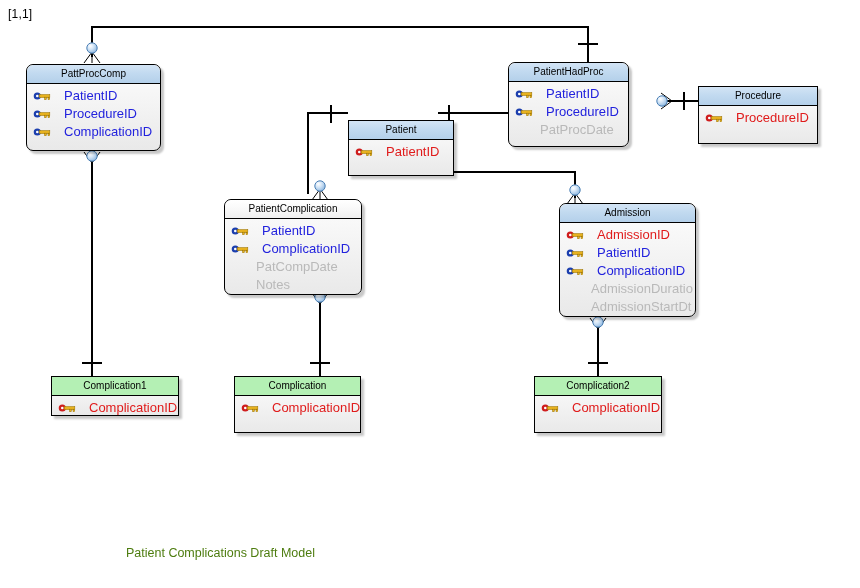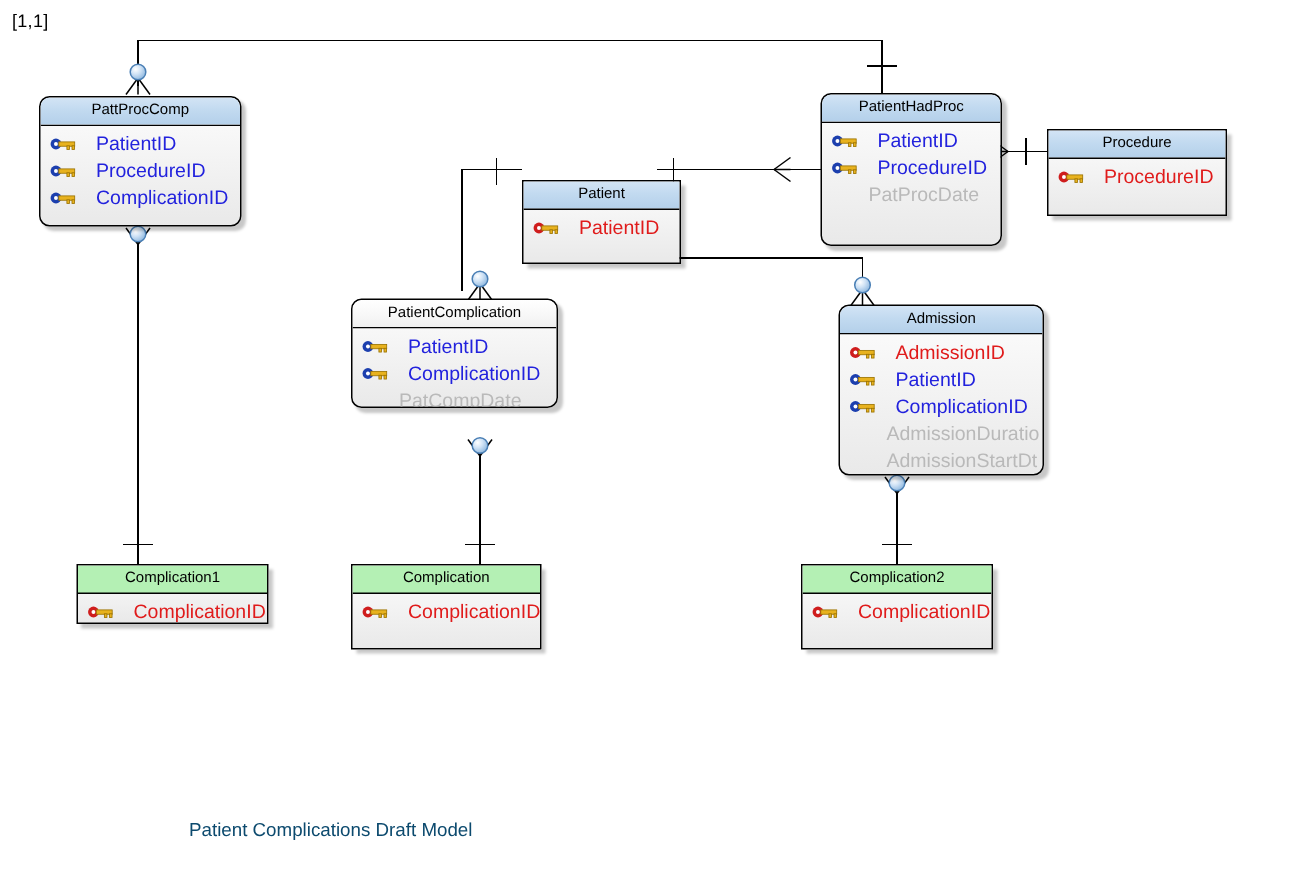--- a/index.html
+++ b/index.html
@@ -10,21 +10,21 @@
     -webkit-font-smoothing:antialiased;
   }
   #canvas{position:absolute;left:0;top:0;width:860px;height:588px;}
   #wires{position:absolute;left:0;top:0;width:860px;height:588px;pointer-events:none;}
 
   .corner-label{
     position:absolute;left:8px;top:7px;font-size:12px;color:#000;
     letter-spacing:.2px;
   }
   .caption{
-    position:absolute;font-size:12.5px;color:#0c4a6e;white-space:nowrap;
+    position:absolute;font-size:12.5px;color:#4d7c0f;white-space:nowrap;
   }
 
   
   .entity{
     position:absolute;
     box-sizing:border-box;
     border:1px solid #000;
     background:linear-gradient(to bottom,#fdfdfd 0%,#f2f2f2 55%,#e9e9e9 100%);
     box-shadow:3px 3px 2px rgba(0,0,0,.22);
     overflow:hidden;
@@ -209,21 +209,21 @@
                 <circle cx="4.3" cy="6" r="1.3" fill="#ffffff"></circle>
                 <rect x="6.2" y="4.6" width="10.6" height="2.9" fill="#e8b21e" stroke="#9a7200" stroke-width="0.55"></rect>
                 <rect x="11.6" y="7.2" width="1.7" height="2.5" fill="#e8b21e" stroke="#9a7200" stroke-width="0.55"></rect>
                 <rect x="15.0" y="7.2" width="1.7" height="2.5" fill="#e8b21e" stroke="#9a7200" stroke-width="0.55"></rect>
               </svg>
             </span>
             <span class="nm">PatientID</span>
           </div>
         </div>
       </div>
-      <div class="entity rounded" style="left: 547px; top: 62px; width: 121px; height: 102px;">
+      <div class="entity rounded" style="left: 508px; top: 62px; width: 121px; height: 85px;">
         <div class="hdr blue">PatientHadProc</div>
         <div class="body">
           <div class="attr fk">
             <span style="display: block; flex: 0 0 19px; margin-right: 6px;">
               <svg class="keyicon" viewBox="0 0 19 12" xmlns="http://www.w3.org/2000/svg">
                 <circle cx="4.3" cy="6" r="3.6" fill="#1c3fae"></circle>
                 <circle cx="4.3" cy="6" r="1.3" fill="#ffffff"></circle>
                 <rect x="6.2" y="4.6" width="10.6" height="2.9" fill="#e8b21e" stroke="#9a7200" stroke-width="0.55"></rect>
                 <rect x="11.6" y="7.2" width="1.7" height="2.5" fill="#e8b21e" stroke="#9a7200" stroke-width="0.55"></rect>
                 <rect x="15.0" y="7.2" width="1.7" height="2.5" fill="#e8b21e" stroke="#9a7200" stroke-width="0.55"></rect>
@@ -258,21 +258,21 @@
                 <circle cx="4.3" cy="6" r="1.3" fill="#ffffff"></circle>
                 <rect x="6.2" y="4.6" width="10.6" height="2.9" fill="#e8b21e" stroke="#9a7200" stroke-width="0.55"></rect>
                 <rect x="11.6" y="7.2" width="1.7" height="2.5" fill="#e8b21e" stroke="#9a7200" stroke-width="0.55"></rect>
                 <rect x="15.0" y="7.2" width="1.7" height="2.5" fill="#e8b21e" stroke="#9a7200" stroke-width="0.55"></rect>
               </svg>
             </span>
             <span class="nm">ProcedureID</span>
           </div>
         </div>
       </div>
-      <div class="entity rounded" style="left: 234px; top: 199px; width: 138px; height: 73px;">
+      <div class="entity rounded" style="left: 224px; top: 199px; width: 138px; height: 96px;">
         <div class="hdr plain">PatientComplication</div>
         <div class="body">
           <div class="attr fk">
             <span style="display: block; flex: 0 0 19px; margin-right: 6px;">
               <svg class="keyicon" viewBox="0 0 19 12" xmlns="http://www.w3.org/2000/svg">
                 <circle cx="4.3" cy="6" r="3.6" fill="#1c3fae"></circle>
                 <circle cx="4.3" cy="6" r="1.3" fill="#ffffff"></circle>
                 <rect x="6.2" y="4.6" width="10.6" height="2.9" fill="#e8b21e" stroke="#9a7200" stroke-width="0.55"></rect>
                 <rect x="11.6" y="7.2" width="1.7" height="2.5" fill="#e8b21e" stroke="#9a7200" stroke-width="0.55"></rect>
                 <rect x="15.0" y="7.2" width="1.7" height="2.5" fill="#e8b21e" stroke="#9a7200" stroke-width="0.55"></rect>

